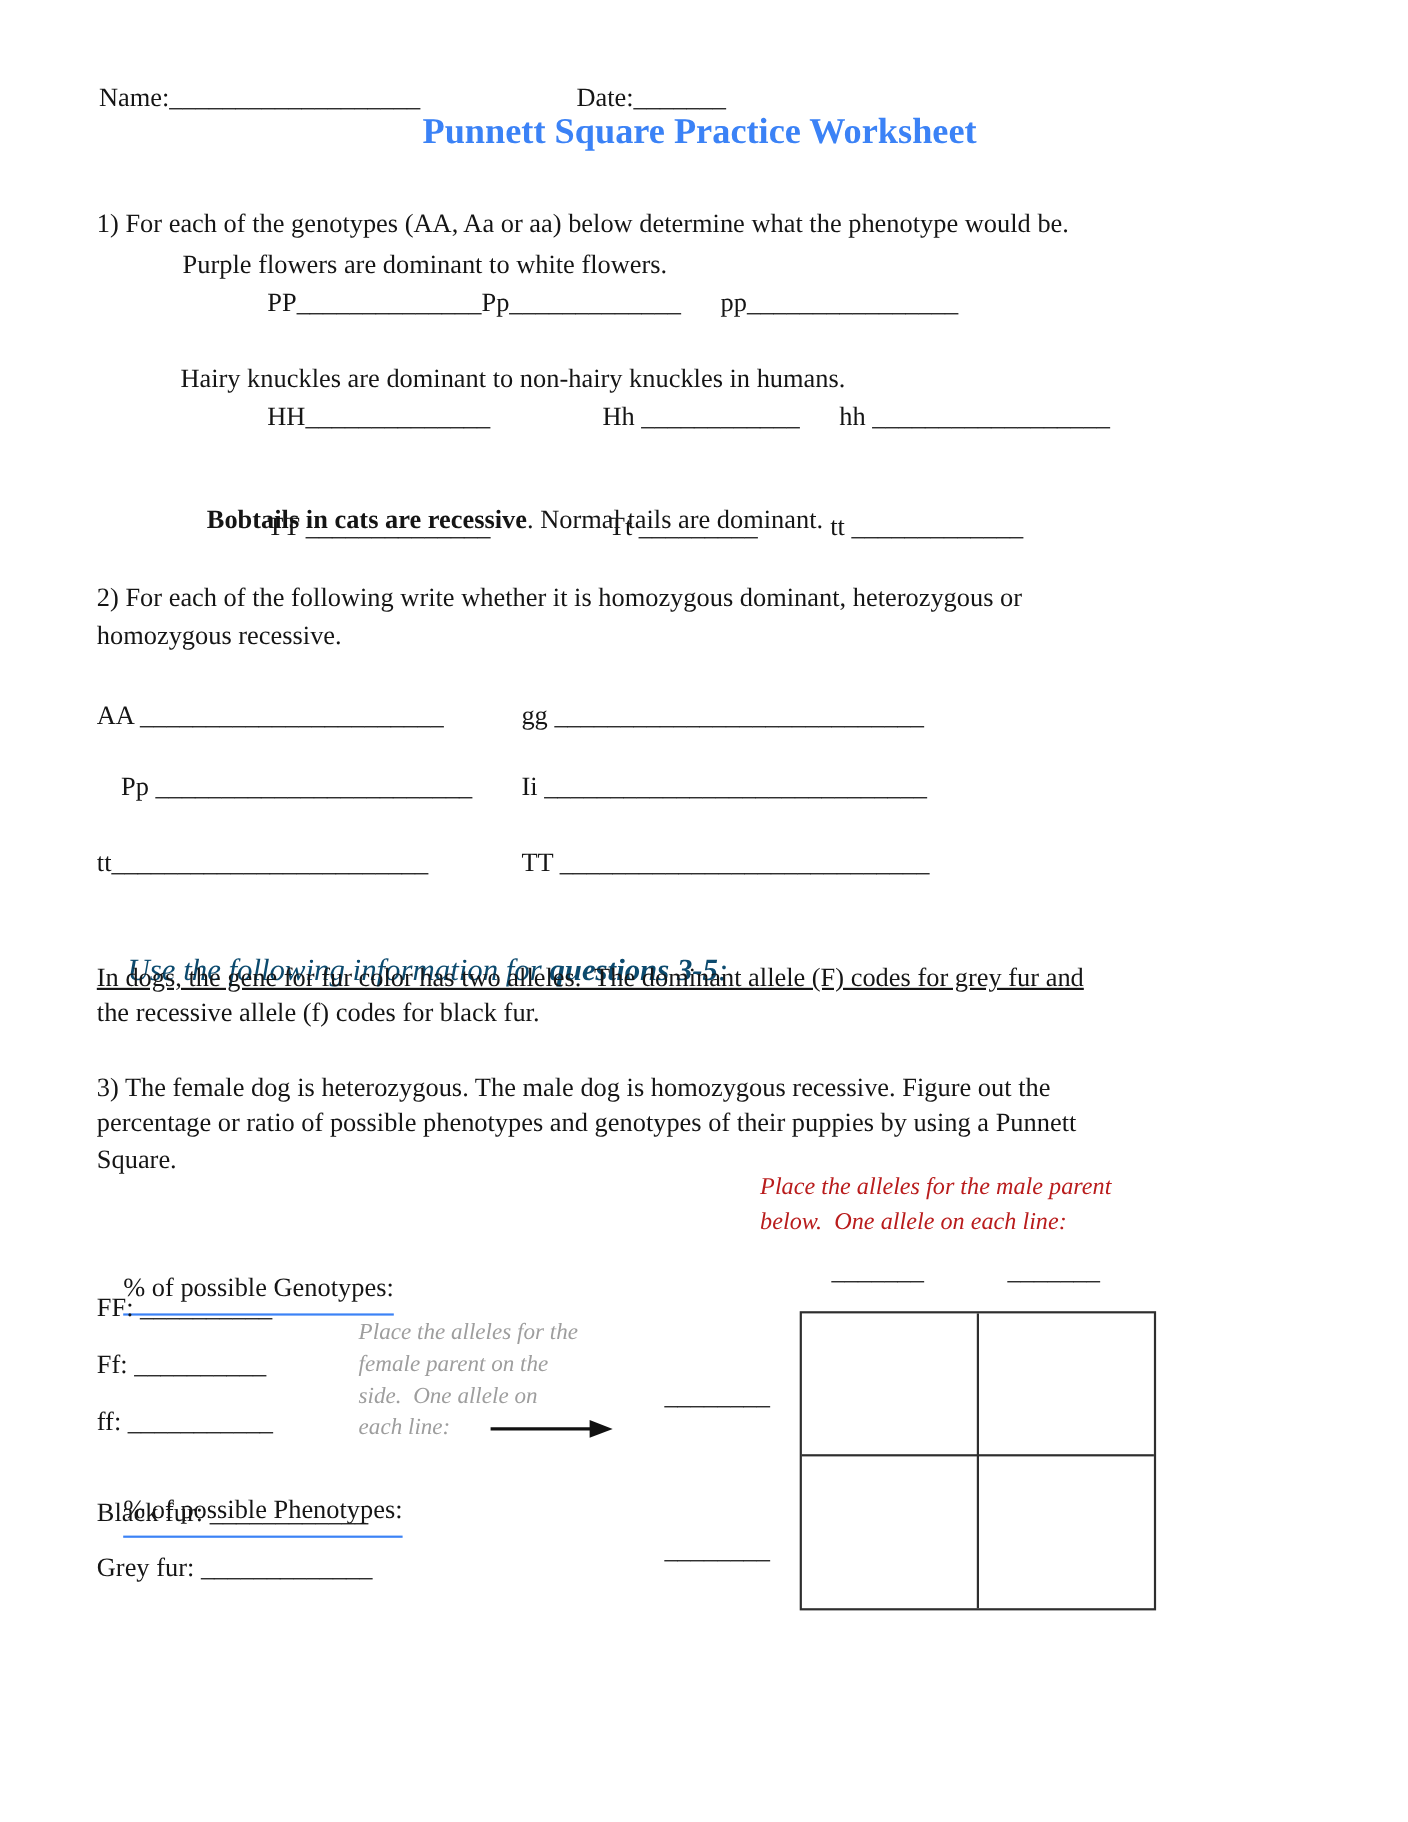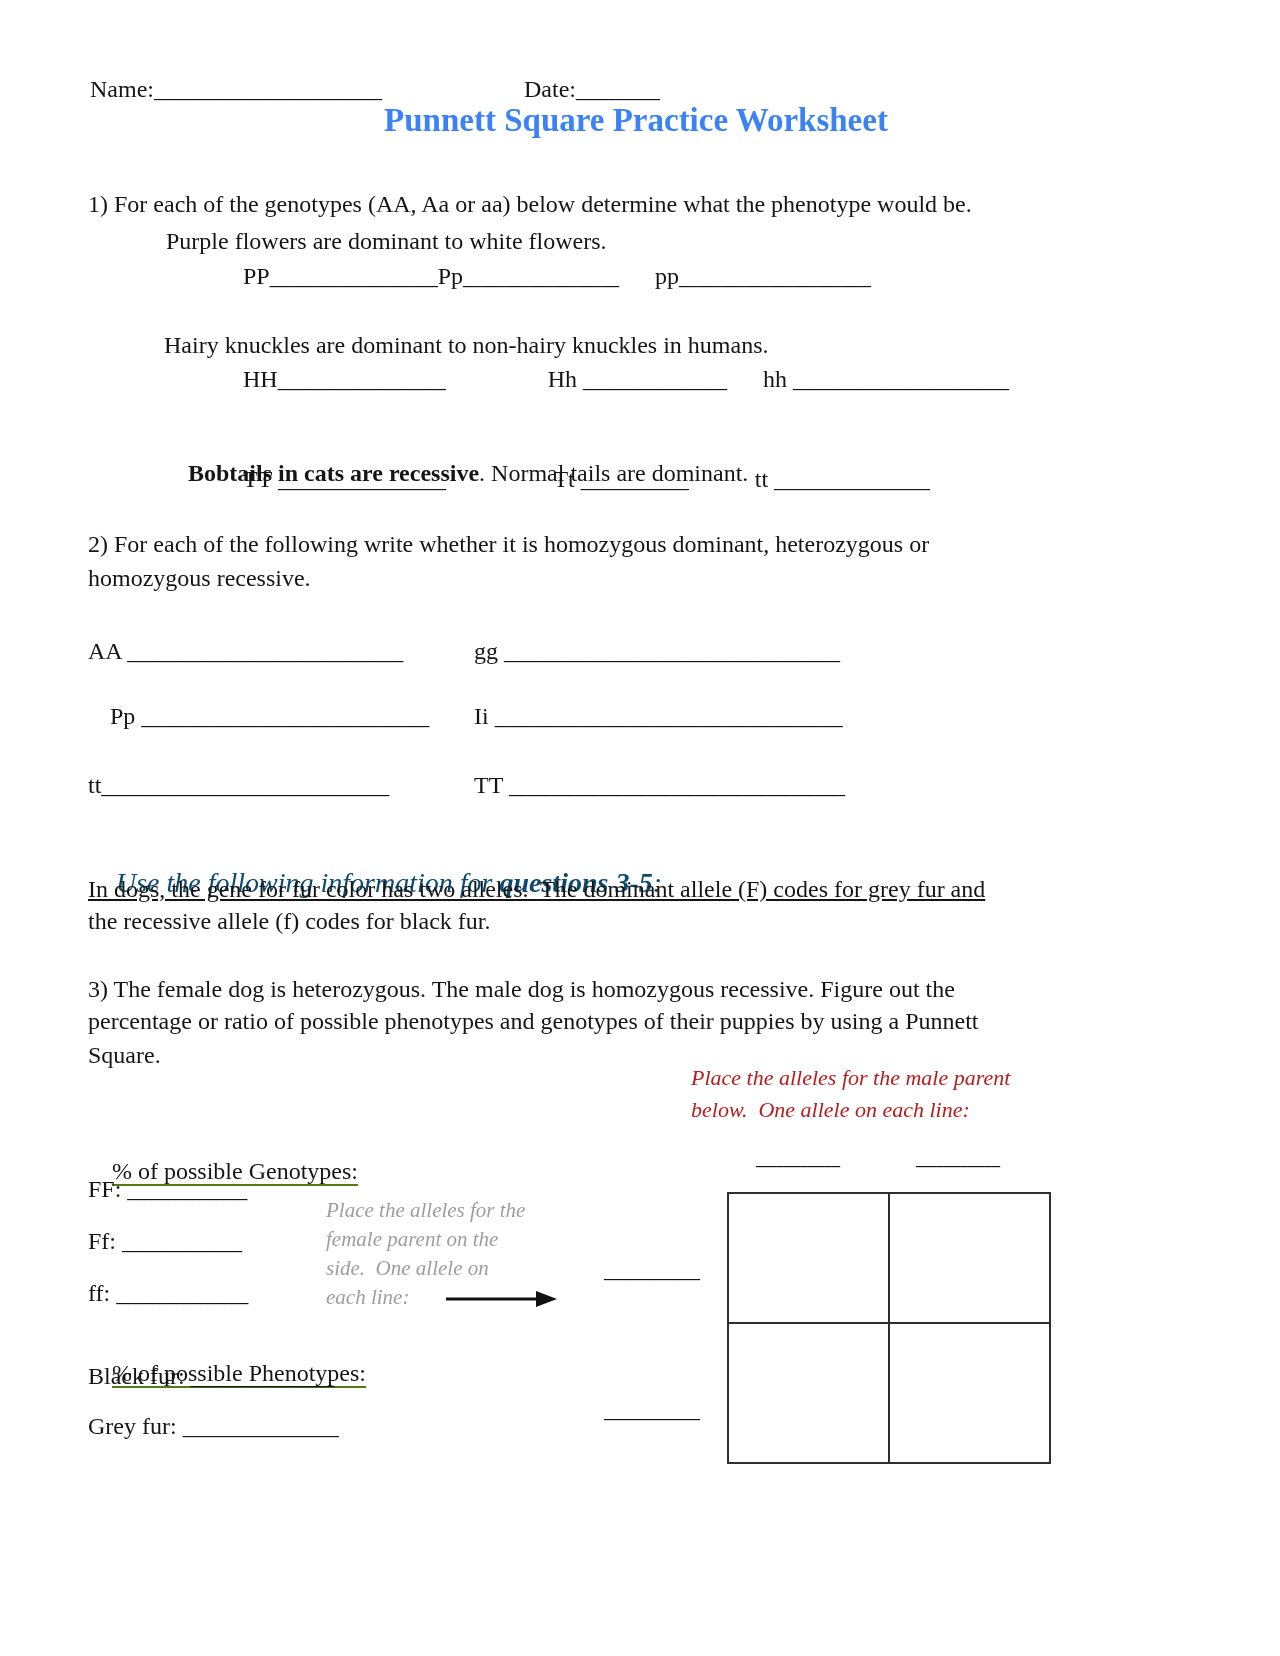--- a/index.html
+++ b/index.html
@@ -30,21 +30,21 @@
   .note {
     position: absolute;
     font: italic 22px/32px "Liberation Serif", "DejaVu Serif", serif;
     color: #b91c1c; white-space: pre;
   }
   .note2 {
     position: absolute;
     font: italic 21px/29px "Liberation Serif", "DejaVu Serif", serif;
     color: #9e9e9e; white-space: pre;
   }
-  .u { border-bottom: 2px solid #4d7c0f; padding-bottom: 0; }
+  .u { border-bottom: 2px solid #3b82f6; padding-bottom: 10px; }
   .psq {
     position: absolute; left: 711px; top: 1192px; width: 320px; height: 268px;
     border: 2px solid #2e2e2e; background: #ffffff;
   }
   .psq .vdiv {
     position: absolute; left: 50%; top: 0; bottom: 0; width: 2px;
     margin-left: -1px; background: #2e2e2e;
   }
   .psq .hdiv {
     position: absolute; left: 0; right: 0; top: 128px; height: 2px;

